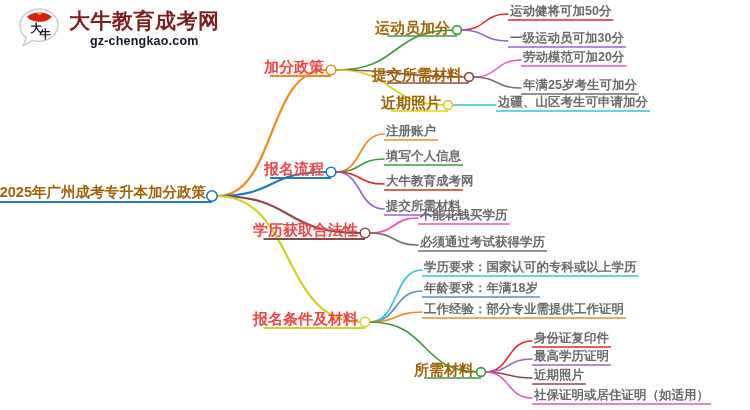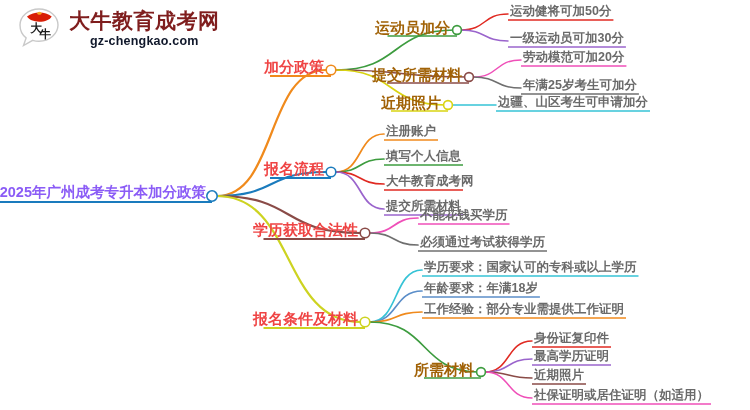--- a/index.html
+++ b/index.html
@@ -59,21 +59,21 @@
   .node-label {
     position: absolute;
     white-space: nowrap;
     color: #585858;
     line-height: 1;
     transform: translateY(-50%);
     font-weight: bold;
   }
   .lbl-root {
     font-size: 14.5px;
-    color: #8b5cf6;
+    color: #a16207;
   }
   .lbl-branch {
     font-size: 15px;
     color: #ef4444;
     text-align: right;
   }
   .lbl-sub {
     font-size: 15px;
     color: #a16207;
   }

